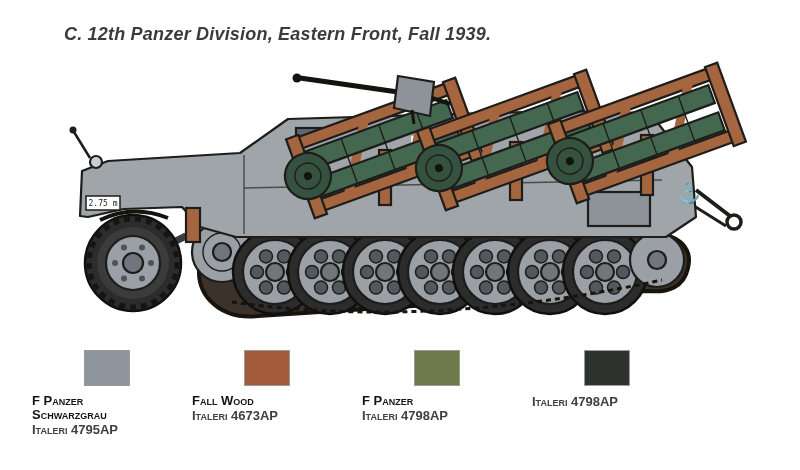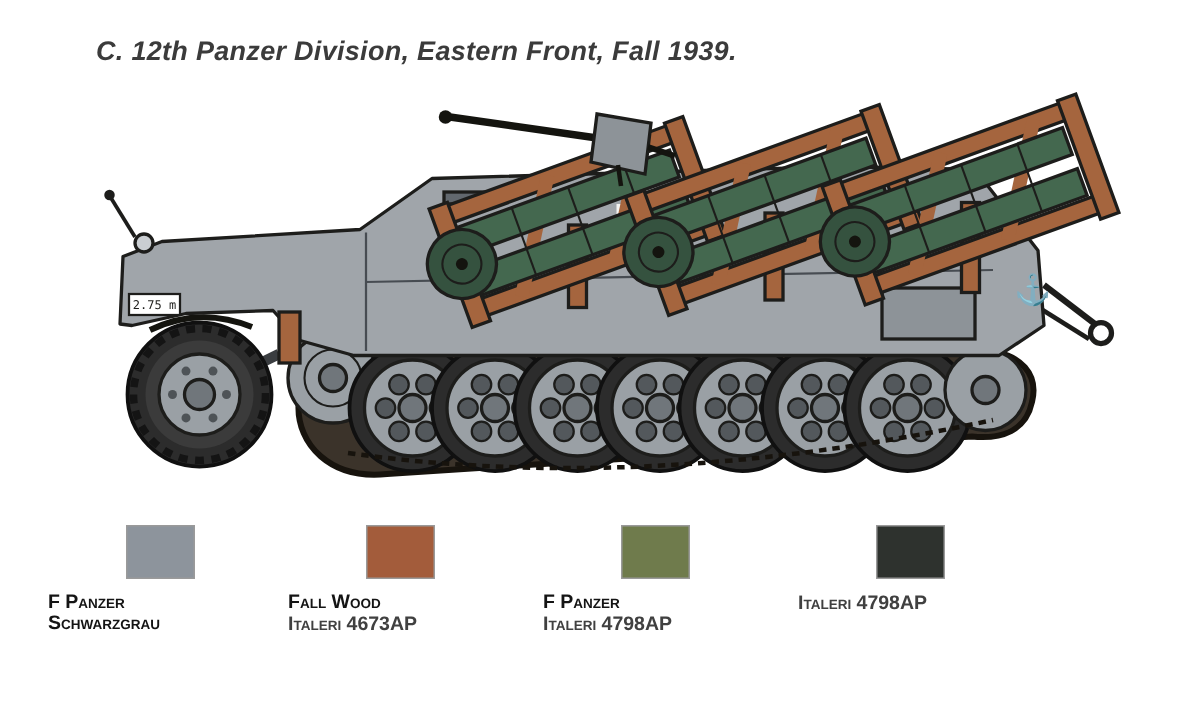--- a/index.html
+++ b/index.html
@@ -164,20 +164,21 @@
     <circle cx="9" cy="-15.6" r="3" fill="#4e5357"></circle>
     <circle r="10" class="f-hub o"></circle>
   </g>
 </svg>
 
 <div class="palette-row">
   <div class="swatch-col" style="left:32px">
     <div class="chip" style="background-color: rgb(141, 148, 156);"></div>
     <div class="pname">F Panzer</div>
     <div class="pname">Schwarzgrau</div>
+    <div class="pcode">Italeri 4795AP</div>
   </div>
   <div class="swatch-col" style="left:192px">
     <div class="chip" style="background-color: rgb(163, 92, 59);"></div>
     <div class="pname">Fall Wood</div>
     <div class="pname"></div>
     <div class="pcode">Italeri 4673AP</div>
   </div>
   <div class="swatch-col" style="left:362px">
     <div class="chip" style="background-color: rgb(111, 123, 76);"></div>
     <div class="pname">F Panzer</div>

